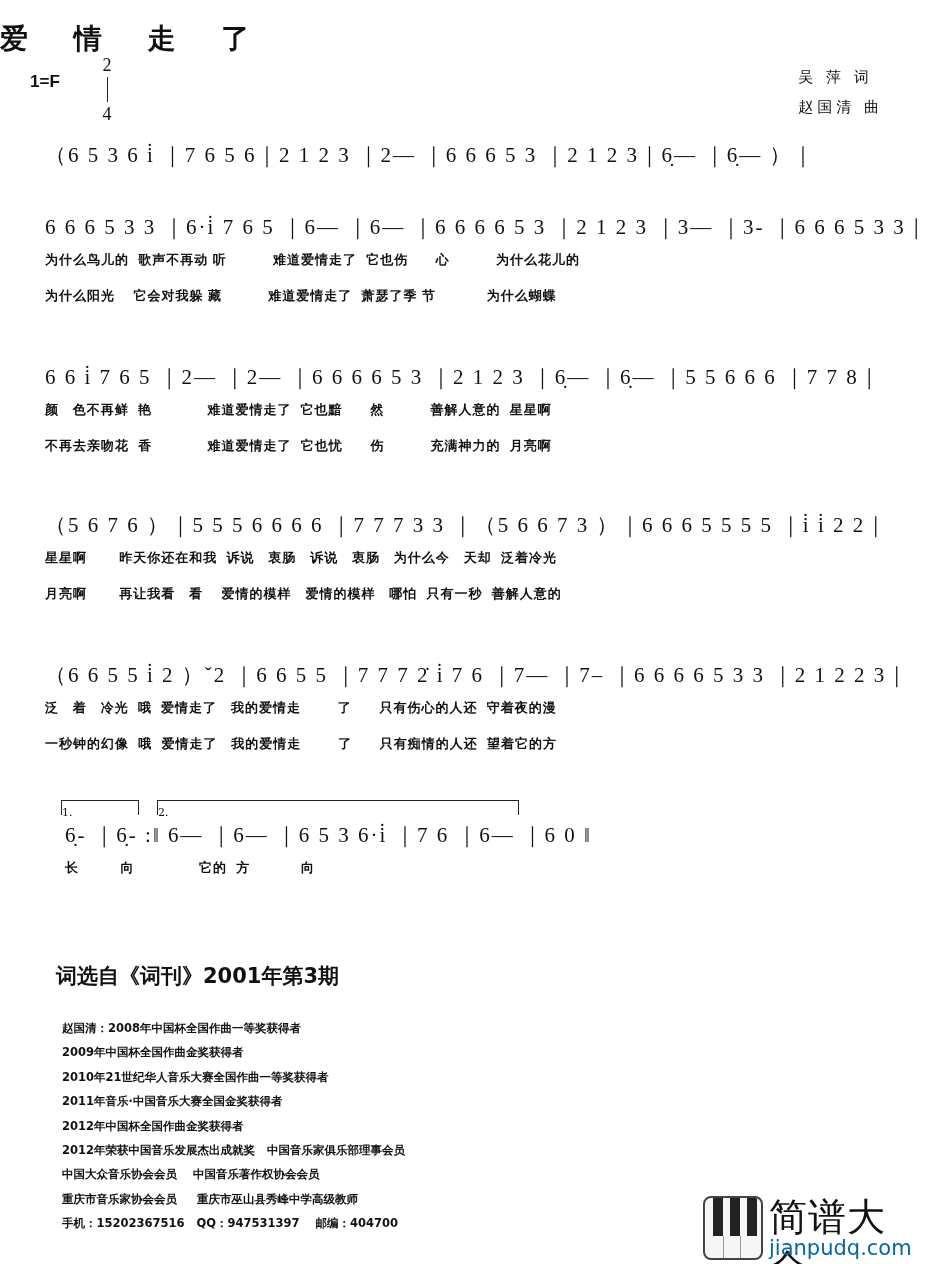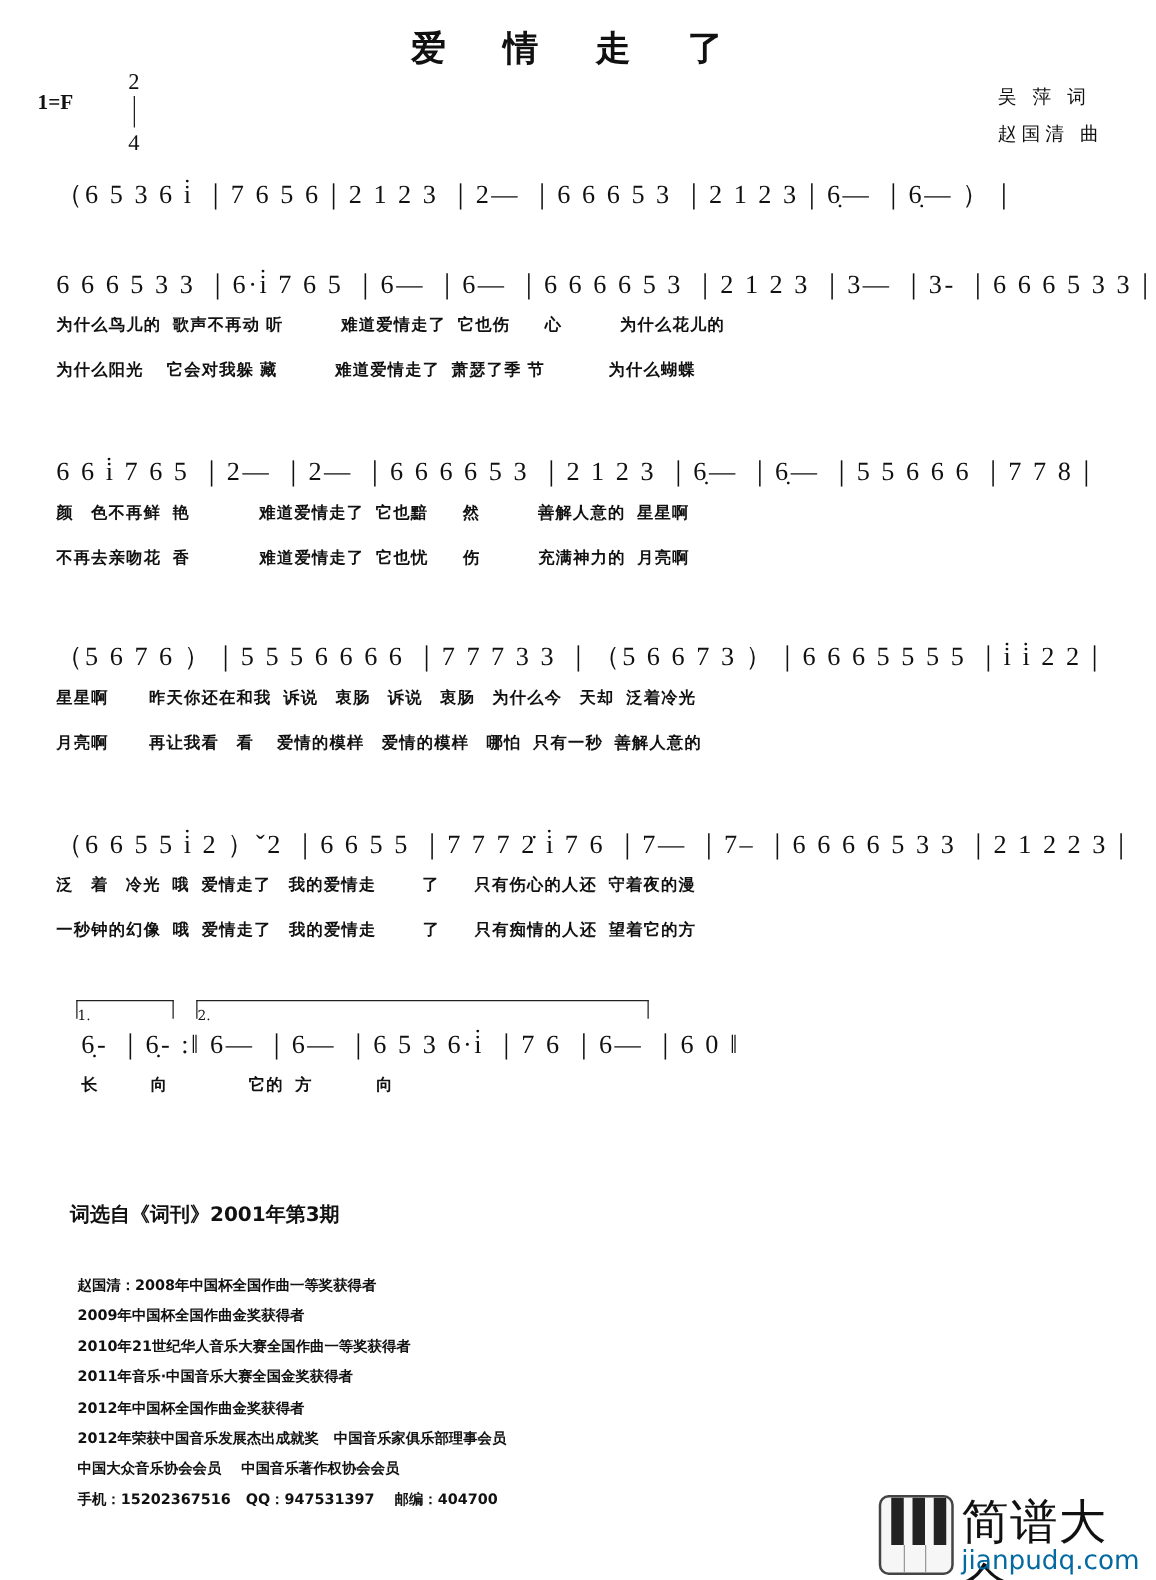--- a/index.html
+++ b/index.html
@@ -1,27 +1,27 @@
 <!DOCTYPE html>
 <html><head>
 <meta charset="utf-8">
 <style>
   html, body { margin: 0; padding: 0; background: #ffffff; }
   body {
     width: 925px; height: 1264px; position: relative; overflow: hidden;
     font-family: "DejaVu Serif", "Liberation Serif", serif; color: #111;
   }
   .title {
-    position: absolute; top: 20px; left: 0; width: 925px; text-align: center;
+    position: absolute; top: 20px; left: 0; width: 925px; 
     font-size: 28px; font-weight: bold; letter-spacing: 18px;
     font-family: "DejaVu Sans", sans-serif;
   }
   .key {
     position: absolute; left: 30px; top: 72px; font-size: 17px; font-weight: bold;
-    font-family: Liberation Serif, serif;
+    font-family: Liberation Sans, sans-serif;
   }
   .meter {
     position: absolute; left: 100px; top: 55px; width: 14px; text-align: center;
     font-size: 18px; font-family: "Liberation Serif", serif; line-height: 20px;
   }
   .meter .bar { border-top: 1px solid #222; margin: 2px 0; }
   .credits {
     position: absolute; right: 42px; top: 62px; 
     font-size: 15px; font-family: "DejaVu Sans", sans-serif; line-height: 30px;
     letter-spacing: 4px;
@@ -31,21 +31,21 @@
     white-space: nowrap; font-family: "Liberation Serif", serif; font-weight: normal;
     font-size: 21px; letter-spacing: 2px; height: 30px; line-height: 30px;
   }
   .bar { display: inline-block; width: 1px; height: 24px; background: #222; vertical-align: middle; margin: 0 8px; }
   .lyric {
     white-space: pre; font-family: Liberation Sans, sans-serif; font-weight: bold;
     font-size: 13px; height: 36px; line-height: 36px; letter-spacing: 1px;
   }
   .note-text { font-size: 11px; }
   .footnote {
-    position: absolute; left: 56px; top: 962px; font-size: 16px; font-weight: bold;
+    position: absolute; left: 56px; top: 962px; font-size: 21px; font-weight: bold;
     font-family: "DejaVu Sans", sans-serif;
     text-align: right;
   }
   .bio {
     position: absolute; left: 62px; top: 1016px; font-size: 11.5px;
     font-family: "DejaVu Sans", sans-serif; line-height: 24.4px; font-weight: bold;
   }
   .bio div { white-space: pre; }
   .logo {
     position: absolute; left: 703px; top: 1196px; width: 220px; height: 64px;
@@ -125,20 +125,21 @@
 <div class="footnote">词选自《词刊》2001年第3期</div>
 
 <div class="bio">
   <div>赵国清：2008年中国杯全国作曲一等奖获得者</div>
   <div>2009年中国杯全国作曲金奖获得者</div>
   <div>2010年21世纪华人音乐大赛全国作曲一等奖获得者</div>
   <div>2011年音乐·中国音乐大赛全国金奖获得者</div>
   <div>2012年中国杯全国作曲金奖获得者</div>
   <div>2012年荣获中国音乐发展杰出成就奖   中国音乐家俱乐部理事会员</div>
   <div>中国大众音乐协会会员    中国音乐著作权协会会员</div>
+  <div>重庆市音乐家协会会员     重庆市巫山县秀峰中学高级教师</div>
   <div>手机：15202367516   QQ：947531397    邮编：404700</div>
 </div>
 
 <div class="logo">
   <div class="keys">
     <div class="k" style="left:8px"></div>
     <div class="k" style="left:25px"></div>
     <div class="k" style="left:42px"></div>
     <div class="line" style="left:18px"></div>
     <div class="line" style="left:35px"></div>

